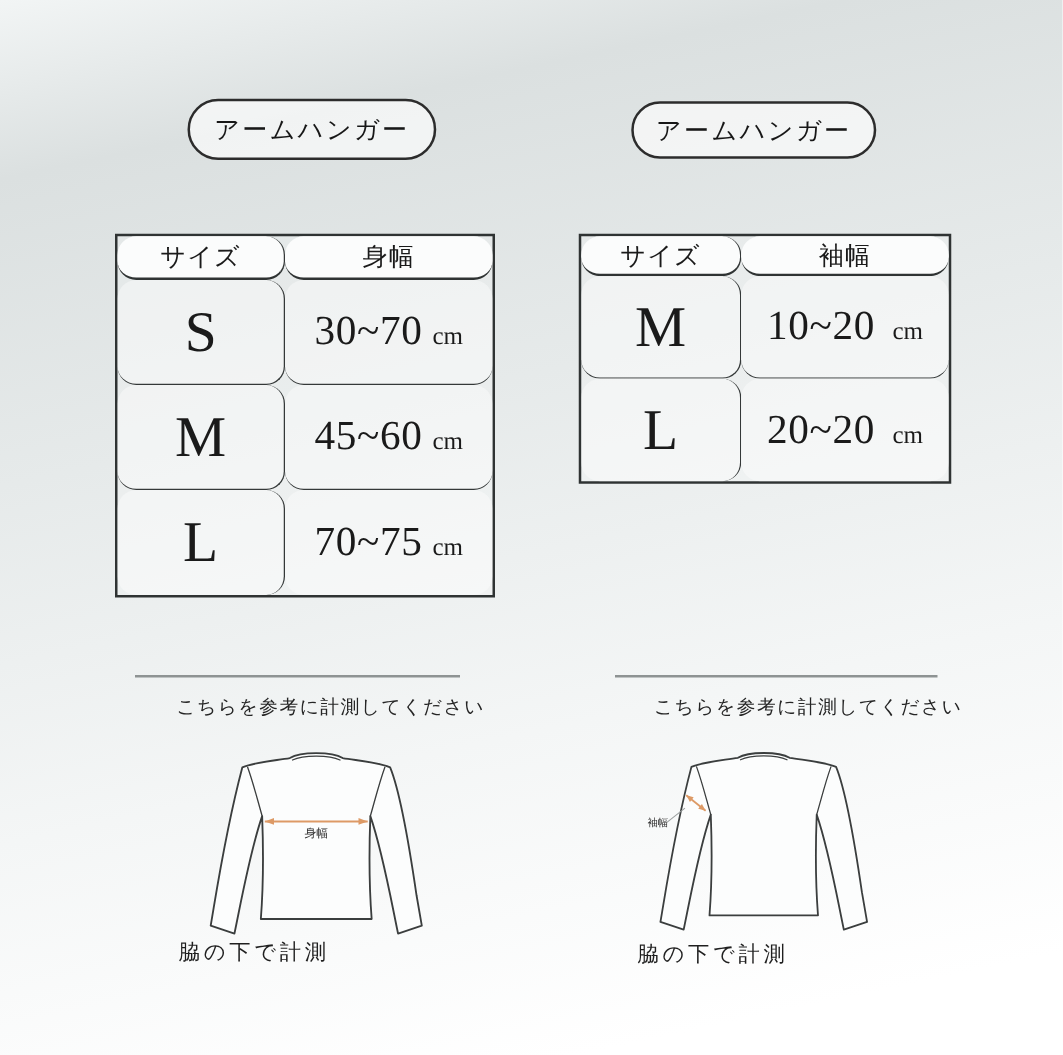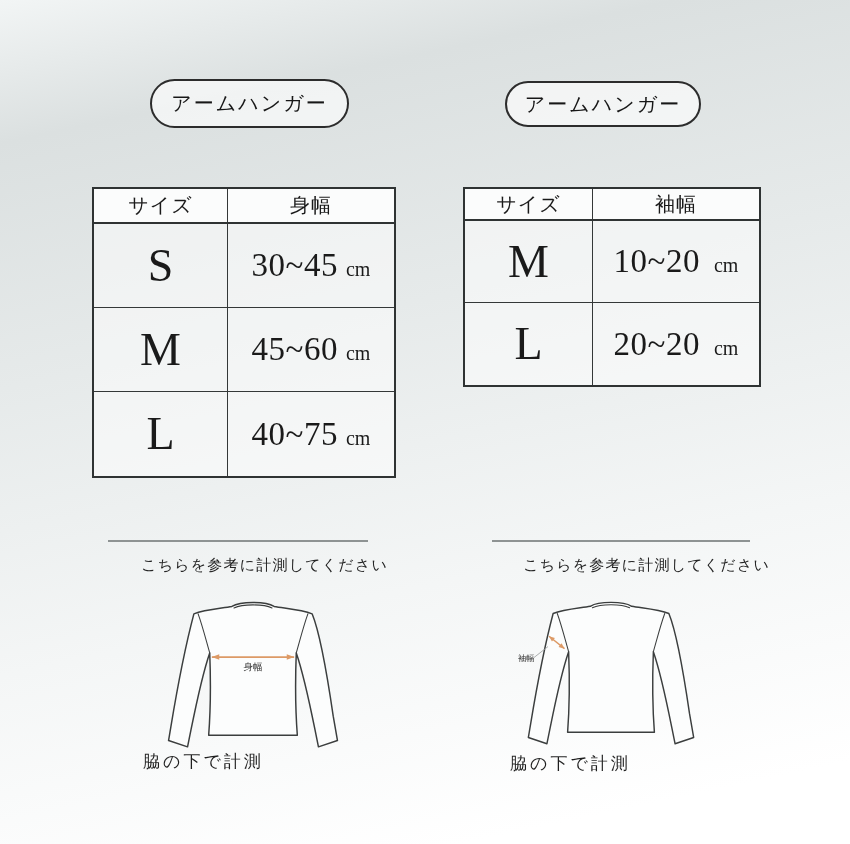--- a/index.html
+++ b/index.html
@@ -18,20 +18,21 @@
   #pill-left  { left:150px; top:79px;  width:195px; height:45px; }
   #pill-right { left:505px; top:81px;  width:192px; height:42px; }
 
   .size-table { position:absolute; display:grid; border:2px solid #2f3333; background:rgba(255,255,255,0.18); }
   #table-left  { left:92px;  top:187px; width:300px; grid-template-columns:134px 1fr; grid-template-rows:35px 84px 84px 84px; }
   #table-right { left:463px; top:187px; width:294px; grid-template-columns:128px 1fr; grid-template-rows:32px 82px 82px; }
   .cell {
     display:flex; align-items:center; justify-content:center;
     border-right:1.5px solid #343838; border-bottom:1.5px solid #343838;
     background:rgba(255,255,255,0.40);
+    border-radius:15px;
   }
   .cell.last-col { border-right:none; }
   .cell.last-row { border-bottom:none; }
   .cell.head { background:#fbfcfc; font-size:20px; letter-spacing:1px; border-bottom:2px solid #2f3333; }
   .size-letter { font-size:46px; line-height:1; }
   .measure { text-align:center; }
   .measure .val  { font-size:33px; letter-spacing:0.5px; }
   .measure .unit { font-size:20px; margin-left:8px; }
   #table-right .measure .unit { margin-left:14px; }
 
@@ -65,35 +66,35 @@
   </div>
 
   <div class="size-table" id="table-left">
     <div class="cell head">サイズ</div>
     <div class="cell head last-col">身幅</div>
 
     <div class="cell">
         <span class="size-letter">S</span>
       </div>
     <div class="cell last-col measure">
-        <span><span class="val">30~45</span><span class="unit">cm</span></span>
+        <span><span class="val">30~70</span><span class="unit">cm</span></span>
       </div>
 
     <div class="cell">
         <span class="size-letter">M</span>
       </div>
     <div class="cell last-col measure">
         <span><span class="val">45~60</span><span class="unit">cm</span></span>
       </div>
 
     <div class="cell last-row">
         <span class="size-letter">L</span>
       </div>
     <div class="cell last-col last-row measure">
-        <span><span class="val">40~75</span><span class="unit">cm</span></span>
+        <span><span class="val">70~75</span><span class="unit">cm</span></span>
       </div>
   </div>
 
   <div class="size-table" id="table-right">
     <div class="cell head">サイズ</div>
     <div class="cell head last-col">袖幅</div>
 
     <div class="cell">
         <span class="size-letter">M</span>
       </div>

